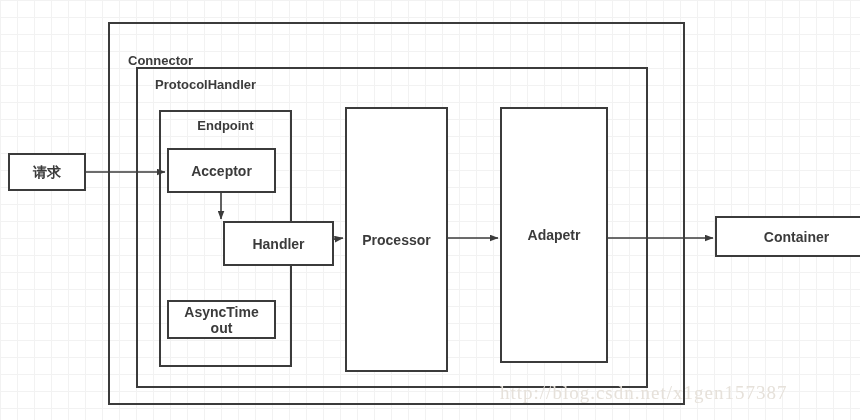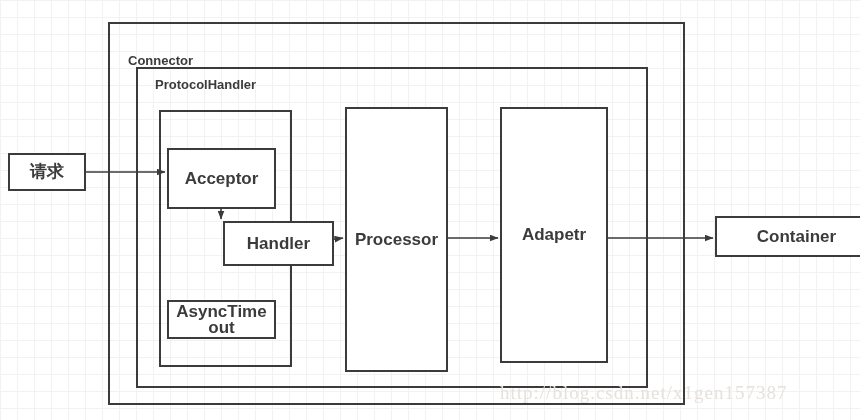--- a/index.html
+++ b/index.html
@@ -32,21 +32,21 @@
   .box {
     position: absolute;
     box-sizing: border-box;
     background: #ffffff;
     border: 2px solid #3b3b3b;
   }
   .box-label {
     position: absolute;
     color: #3b3b3b;
     font-weight: bold;
-    font-size: 17px;
+    font-size: 14px;
     line-height: 16px;
     text-align: center;
     white-space: pre-line;
     font-family: "Liberation Sans", sans-serif;
   }
   .centered-label {
     left: 0;
     right: 0;
     top: 50%;
     transform: translateY(-50%);
@@ -98,22 +98,23 @@
   <div class="box" style="left:108px; top:22px; width:577px; height:383px; background:transparent;">
   </div>
   <div class="grp-label" style="left:128px; top:32px;margin-top:21px;">Connector</div>
 
   <div class="box" style="left:136px; top:67px; width:512px; height:321px; background:transparent;">
   </div>
   <div class="grp-label" style="left:155px; top:77px;">ProtocolHandler</div>
 
   <div class="box" style="left:159px; top:110px; width:133px; height:257px; background:transparent;">
   </div>
+  <div class="grp-label" style="left:159px; top:118px; width:133px; text-align:center;">Endpoint</div>
 
-  <div class="box" style="left:167px; top:148px; width:109px; height:61px;">
+  <div class="box" style="left:167px; top:148px; width:109px; height:45px;">
     <div class="box-label centered-label">Acceptor</div>
   </div>
 
   <div class="box" style="left:177px; top:221px; width:111px; height:45px;margin-left:46px;">
     <div class="box-label centered-label">Handler</div>
   </div>
 
   <div class="box" style="left:167px; top:300px; width:109px; height:39px;">
     <div class="box-label centered-label">AsyncTime
 out</div>

